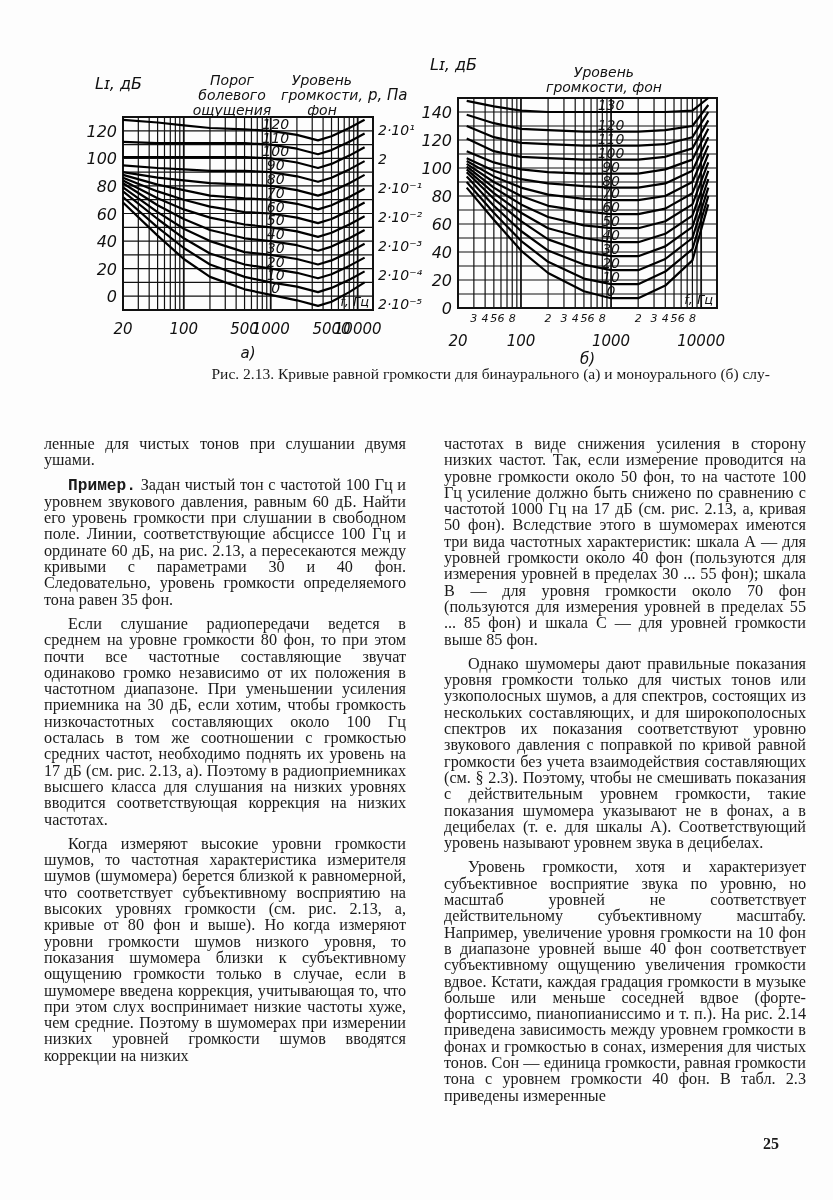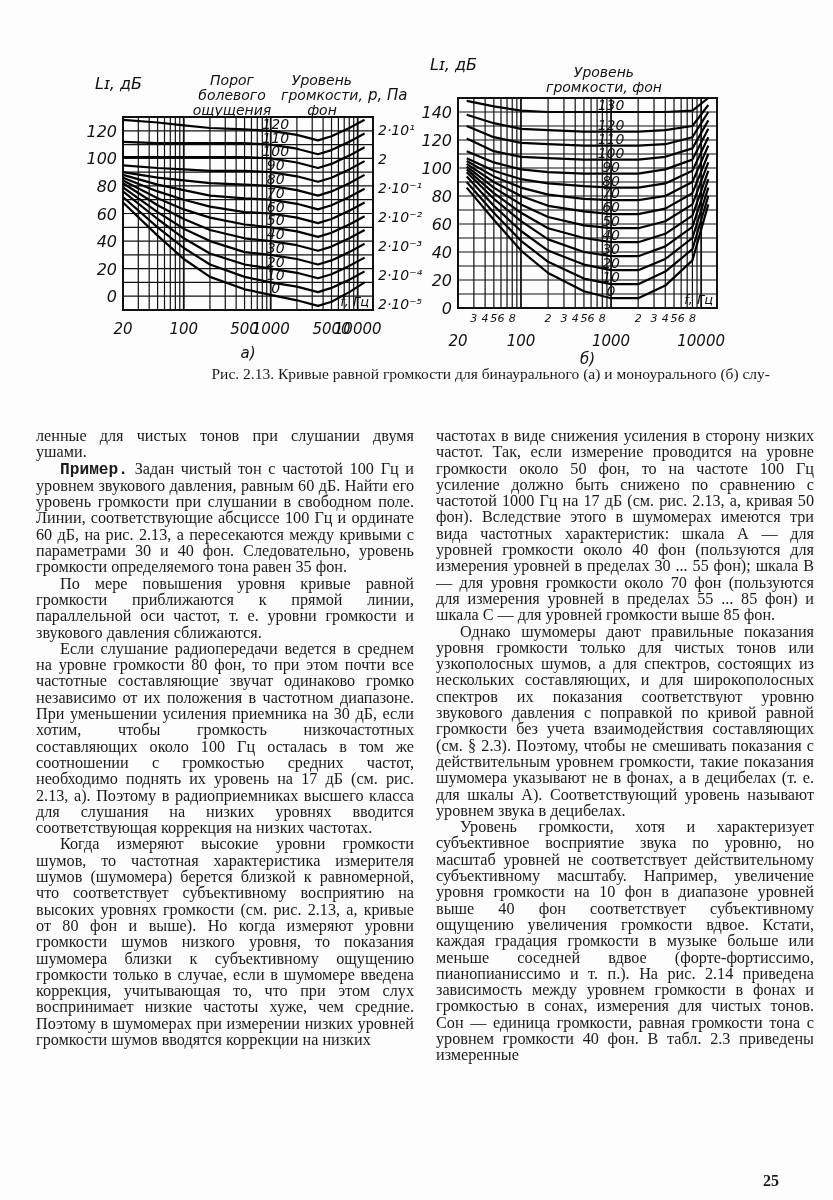--- a/index.html
+++ b/index.html
@@ -2,26 +2,26 @@
 <html><head>
 <meta charset="utf-8">
 <style>
   html, body { margin: 0; padding: 0; background: #fdfdfd; }
   body { width: 833px; height: 1200px; position: relative; overflow: hidden; font-family: "Liberation Serif", serif; color: #1a1a1a; }
   .fig { position: absolute; top: 55px; left: 0; width: 833px; height: 310px; }
   .fig svg { position: absolute; overflow: visible; }
   .fig text { font-family: "DejaVu Sans", sans-serif; font-style: italic; fill: #111; }
   .caption { position: absolute; top: 365px; left: 70px; width: 700px; font-size: 15.5px; line-height: 18px; text-align: right; }
   .col { position: absolute; top: 428px; width: 378px; font-size: 16.2px; line-height: 16.3px; text-align: justify; }
-  .col p { margin: 0; text-indent: 0; }
+  .col p { margin: 8px; text-indent: 0; }
   .col p.ind { text-indent: 24px; }
   .col-left { left: 36px; }
   .col-right { left: 436px; }
   .bold { font-weight: bold; font-family: Liberation Mono, monospace; }
-  .pagenum { position: absolute; top: 1135px; left: 763px; font-size: 16px; font-weight: bold; margin-top: 37px; }
+  .pagenum { position: absolute; top: 1135px; left: 763px; font-size: 16px; font-weight: bold; }
 </style>
 </head>
 <body>
 
 <div class="fig">
   <svg id="chart-a" width="833" height="310" style="left:0;top:0">
       <g>
         <rect x="123" y="62" width="250" height="193" fill="none" stroke="#111" stroke-width="2"></rect>
         <line x1="138.3119571135631" x2="138.3119571135631" y1="62" y2="255" stroke="#111" stroke-width="1.2"></line>
         <line x1="149.1759635783254" x2="149.1759635783254" y1="62" y2="255" stroke="#111" stroke-width="1.2"></line>
@@ -227,21 +227,20 @@
     </svg>
 </div>
 
 <div class="caption">
   <div>Рис. 2.13. Кривые равной громкости для бинаурального (а) и моноурального (б) слу-</div>
 </div>
 
 <div class="col col-left">
   <p>ленные для чистых тонов при слушании двумя ушами.</p>
   <p class="ind"><span class="bold">Пример.</span><span> Задан чистый тон с частотой 100 Гц и уровнем звукового давления, равным 60 дБ. Найти его уровень громкости при слушании в свободном поле. Линии, соответствующие абсциссе 100 Гц и ординате 60 дБ, на рис. 2.13, а пересекаются между кривыми с параметрами 30 и 40 фон. Следовательно, уровень громкости определяемого тона равен 35 фон.</span></p>
-  <p class="ind">По мере повышения уровня кривые равной громкости приближаются к прямой линии, параллельной оси частот, т. е. уровни громкости и звукового давления сближаются.</p>
   <p class="ind">Если слушание радиопередачи ведется в среднем на уровне громкости 80 фон, то при этом почти все частотные составляющие звучат одинаково громко независимо от их положения в частотном диапазоне. При уменьшении усиления приемника на 30 дБ, если хотим, чтобы громкость низкочастотных составляющих около 100 Гц осталась в том же соотношении с громкостью средних частот, необходимо поднять их уровень на 17 дБ (см. рис. 2.13, а). Поэтому в радиоприемниках высшего класса для слушания на низких уровнях вводится соответствующая коррекция на низких частотах.</p>
   <p class="ind">Когда измеряют высокие уровни громкости шумов, то частотная характеристика измерителя шумов (шумомера) берется близкой к равномерной, что соответствует субъективному восприятию на высоких уровнях громкости (см. рис. 2.13, а, кривые от 80 фон и выше). Но когда измеряют уровни громкости шумов низкого уровня, то показания шумомера близки к субъективному ощущению громкости только в случае, если в шумомере введена коррекция, учитывающая то, что при этом слух воспринимает низкие частоты хуже, чем средние. Поэтому в шумомерах при измерении низких уровней громкости шумов вводятся коррекции на низких</p>
 </div>
 
 <div class="col col-right">
   <p>частотах в виде снижения усиления в сторону низких частот. Так, если измерение проводится на уровне громкости около 50 фон, то на частоте 100 Гц усиление должно быть снижено по сравнению с частотой 1000 Гц на 17 дБ (см. рис. 2.13, а, кривая 50 фон). Вследствие этого в шумомерах имеются три вида частотных характеристик: шкала А — для уровней громкости около 40 фон (пользуются для измерения уровней в пределах 30 ... 55 фон); шкала В — для уровня громкости около 70 фон (пользуются для измерения уровней в пределах 55 ... 85 фон) и шкала С — для уровней громкости выше 85 фон.</p>
   <p class="ind">Однако шумомеры дают правильные показания уровня громкости только для чистых тонов или узкополосных шумов, а для спектров, состоящих из нескольких составляющих, и для широкополосных спектров их показания соответствуют уровню звукового давления с поправкой по кривой равной громкости без учета взаимодействия составляющих (см. § 2.3). Поэтому, чтобы не смешивать показания с действительным уровнем громкости, такие показания шумомера указывают не в фонах, а в децибелах (т. е. для шкалы А). Соответствующий уровень называют уровнем звука в децибелах.</p>
   <p class="ind">Уровень громкости, хотя и характеризует субъективное восприятие звука по уровню, но масштаб уровней не соответствует действительному субъективному масштабу. Например, увеличение уровня громкости на 10 фон в диапазоне уровней выше 40 фон соответствует субъективному ощущению увеличения громкости вдвое. Кстати, каждая градация громкости в музыке больше или меньше соседней вдвое (форте-фортиссимо, пианопианиссимо и т. п.). На рис. 2.14 приведена зависимость между уровнем громкости в фонах и громкостью в сонах, измерения для чистых тонов. Сон — единица громкости, равная громкости тона с уровнем громкости 40 фон. В табл. 2.3 приведены измеренные</p>
 </div>
 

